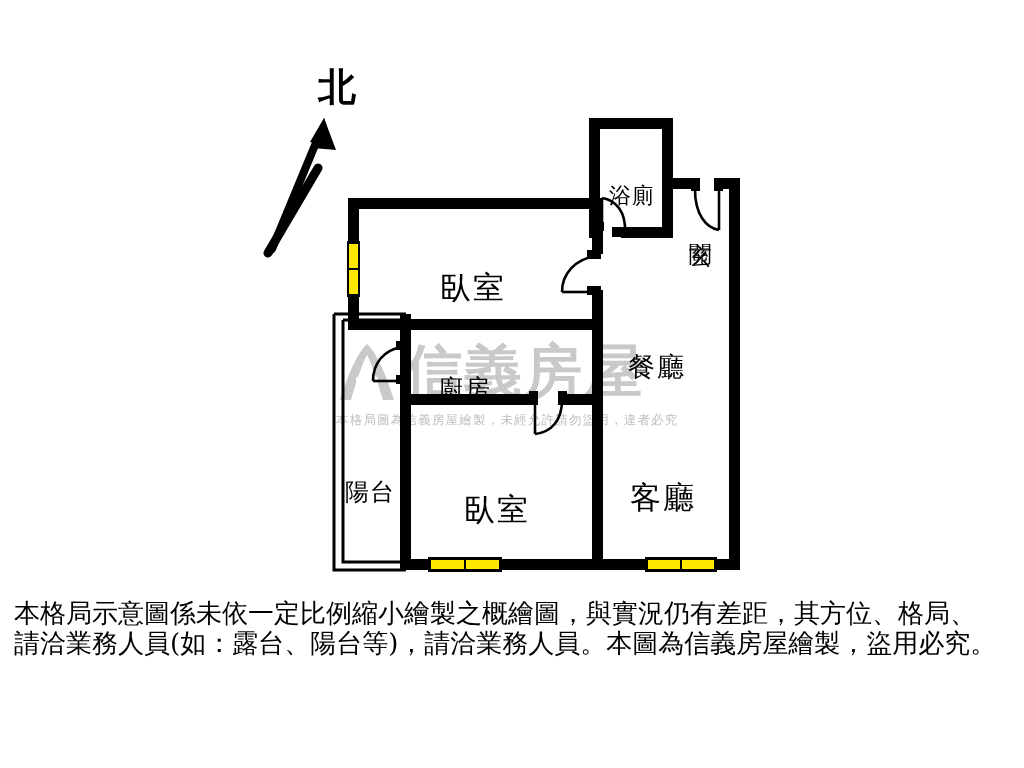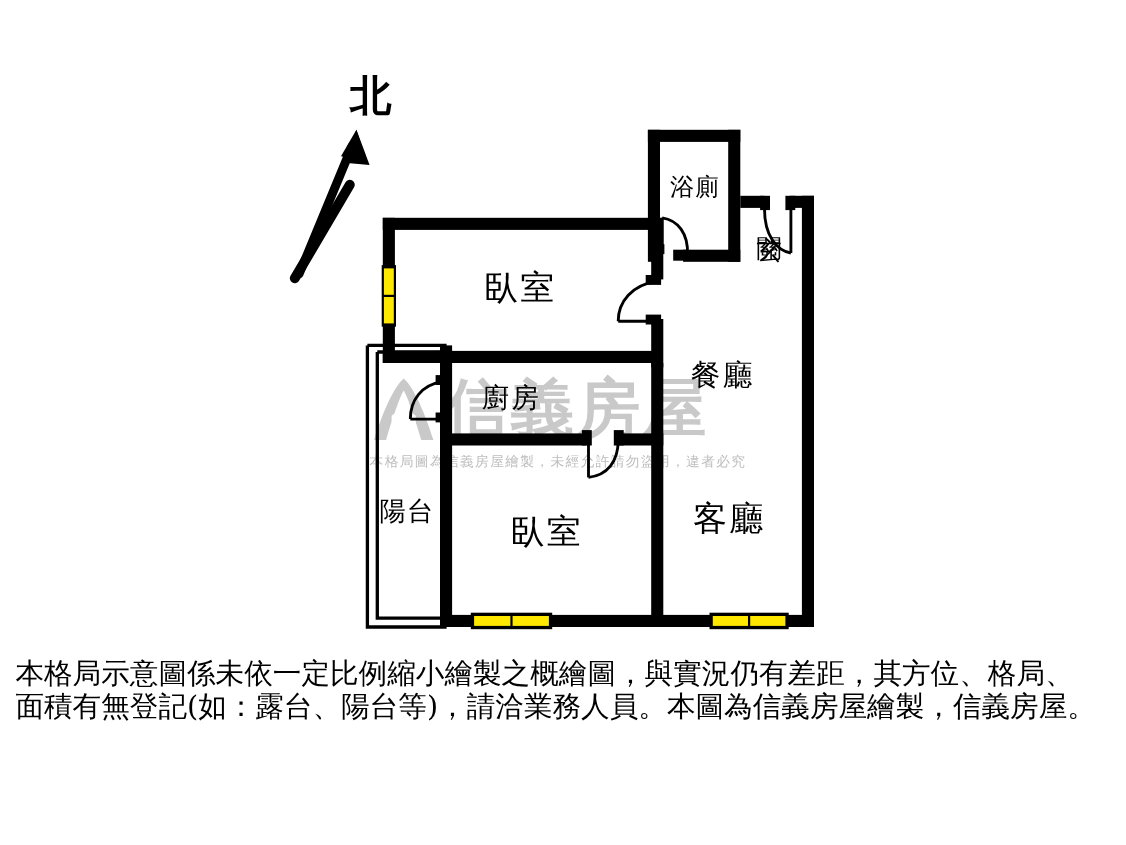--- a/index.html
+++ b/index.html
@@ -66,24 +66,25 @@
     font-size: 12.5px;
     color: #bdbdbd;
     letter-spacing: 1.2px;
     white-space: nowrap;
     font-family: "DejaVu Sans", "Liberation Sans", sans-serif;
   }
 
   
   .room-label {
     position: absolute;
-    font-family: Liberation Serif, serif;
+    font-family: Liberation Mono, monospace;
     color: #000000;
     white-space: nowrap;
     line-height: 1;
+    margin-top: 28px;
   }
   .rl-bedroom1 { left: 440px; top: 246px; font-size: 31px; letter-spacing: 2px; }
   .rl-bath     { left: 609px; top: 159px; font-size: 22px; letter-spacing: 1px; }
   .rl-foyer    { left: 686px; top: 196px; font-size: 23px; letter-spacing: 1px;
                  writing-mode: vertical-rl; text-orientation: upright; line-height: 1.08; }
   .rl-dining   { left: 628px; top: 328px; font-size: 27px; letter-spacing: 2px; }
   .rl-kitchen  { left: 438px; top: 350px; font-size: 25px; letter-spacing: 2px; }
   .rl-balcony  { left: 345px; top: 454px; font-size: 24px; letter-spacing: 1px; }
   .rl-bedroom2 { left: 464px; top: 468px; font-size: 31px; letter-spacing: 2px; }
   .rl-living   { left: 630px; top: 456px; font-size: 31px; letter-spacing: 2px; }
@@ -249,16 +250,16 @@
   <div class="room-label rl-bath">浴廁</div>
   <div class="room-label rl-foyer">玄關</div>
   <div class="room-label rl-dining">餐廳</div>
   <div class="room-label rl-kitchen">廚房</div>
   <div class="room-label rl-balcony">陽台</div>
   <div class="room-label rl-bedroom2">臥室</div>
   <div class="room-label rl-living">客廳</div>
 
   <div class="disclaimer">
     <div>本格局示意圖係未依一定比例縮小繪製之概繪圖，與實況仍有差距，其方位、格局、</div>
-    <div>面積有無登記(如：露台、陽台等)，請洽業務人員。本圖為信義房屋繪製，信義房屋。</div>
+    <div>請洽業務人員(如：露台、陽台等)，請洽業務人員。本圖為信義房屋繪製，盜用必究。</div>
   </div>
 
 </div>
 
 </body></html>

